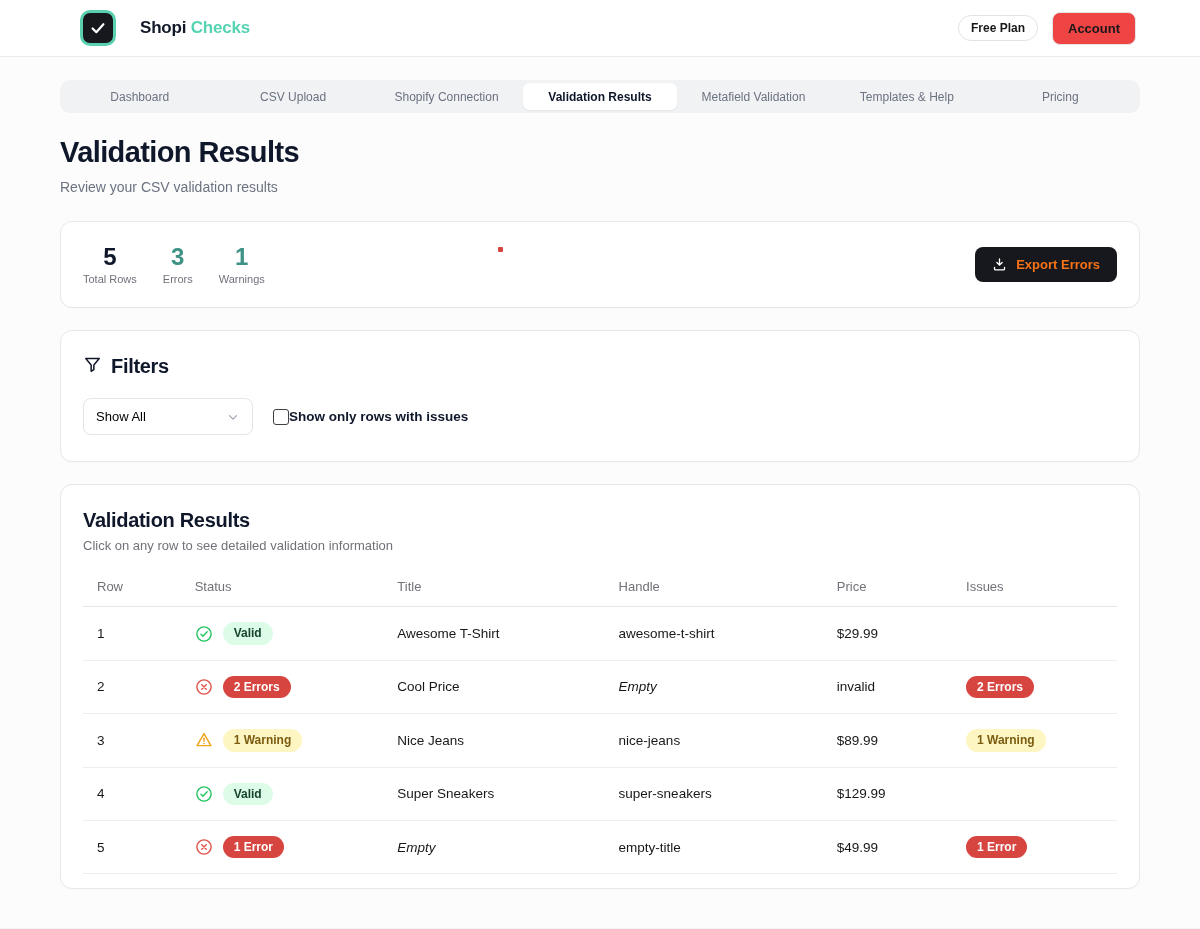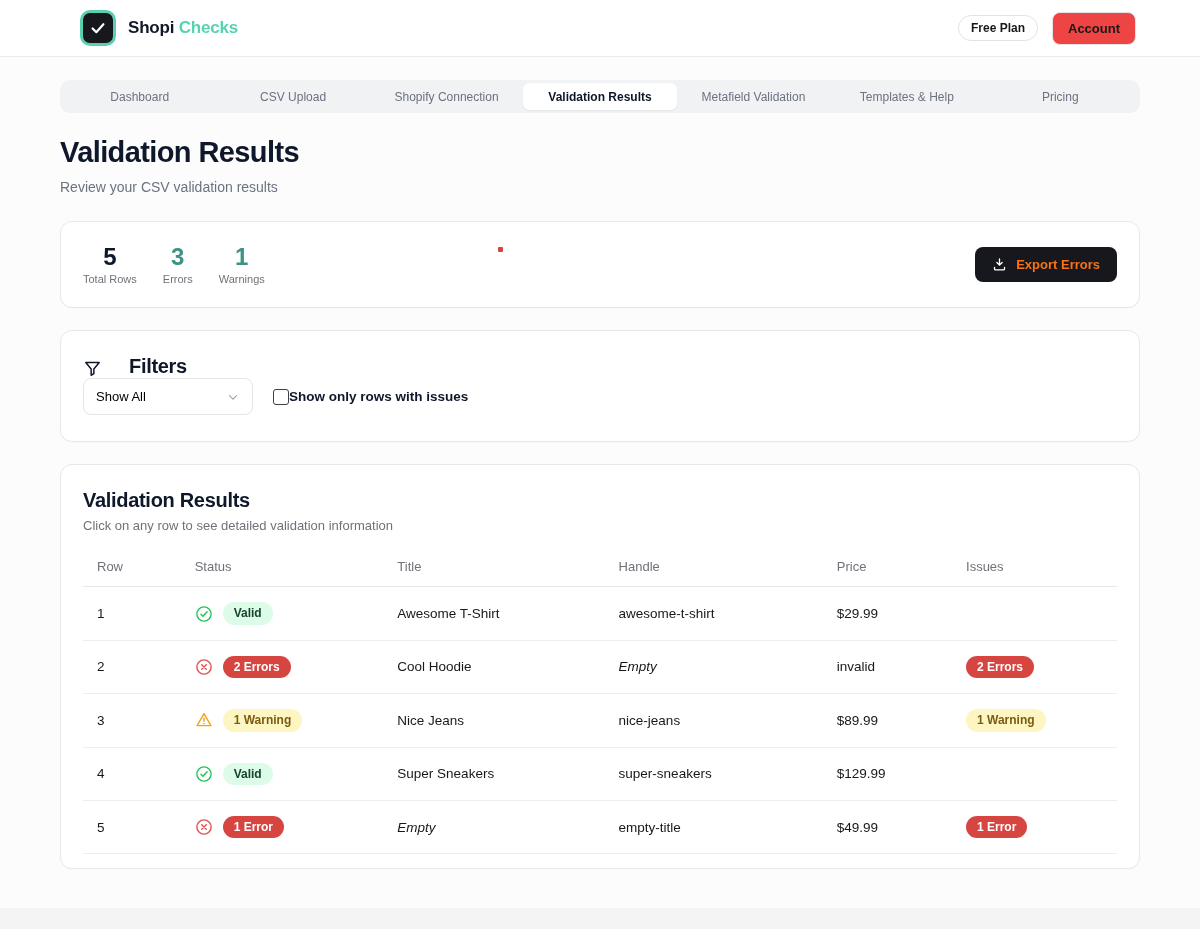--- a/index.html
+++ b/index.html
@@ -9,21 +9,21 @@
     background: #f4f4f5;
     color: #111827;
   }
 
   
   .app-header {
     height: 57px; background: #ffffff; border-bottom: 1px solid #ebebed;
     display: flex; align-items: center; justify-content: space-between;
     padding: 0 64px 0 80px;
   }
-  .brand { display: flex; align-items: center; gap: 12px; cursor: pointer; }
+  .brand { display: flex; align-items: center; gap: 24px; cursor: pointer; }
   .logo-box {
     width: 36px; height: 36px; background: #16181d; border: 3px solid #5ad0b0;
     border-radius: 10px; display: flex; align-items: center; justify-content: center;
   }
   .brand-text { font-size: 17px; font-weight: 700; letter-spacing: -0.2px; }
   .brand-text .suffix { color: #56d3b2; }
   .header-right { display: flex; align-items: center; gap: 14px; }
   .plan-pill {
     border: 1px solid #e4e4e7; border-radius: 999px; padding: 5px 12px;
     font-size: 12px; font-weight: 700; color: #18181b; background: #fff;
@@ -72,21 +72,21 @@
   .red-dot { position: absolute; left: 437px; top: 25px; width: 5px; height: 5px; background: #d6453f; border-radius: 1px; }
   .export-btn {
     background: #16181d; color: #f97316; border: none; border-radius: 8px;
     font-size: 13px; font-weight: 700; padding: 10px 17px;
     display: flex; align-items: center; gap: 9px; cursor: pointer;
     font-family: inherit;
   }
 
   
   .filters-card { padding: 24px 22px 26px 22px; }
-  .filters-title-row { display: flex; align-items: flex-end; gap: 27px; }
+  .filters-title-row { display: flex; align-items: flex-start; gap: 9px; margin-bottom: 20px; }
   .filters-title { font-size: 20px; font-weight: 700; color: #0f172a; letter-spacing: -0.3px; }
   .filters-controls { display: flex; align-items: center; gap: 20px; }
   .select-box {
     width: 170px; height: 37px; border: 1px solid #e4e4e7; border-radius: 8px;
     display: flex; align-items: center; justify-content: space-between;
     padding: 0 12px; font-size: 13px; color: #000000; cursor: pointer; background: #fff;
   }
   .checkbox-row { display: flex; align-items: center; cursor: pointer; }
   .checkbox {
     width: 16px; height: 16px; border: 1.5px solid #3f3f46; border-radius: 3px; background: #fff;
@@ -247,21 +247,21 @@
           <td class="col-row-pad">2</td>
           <td>
             <div class="status-wrap">
               <svg class="ic" width="18" height="18" viewBox="0 0 24 24">
                 <circle cx="12" cy="12" r="9.5" fill="none" stroke="#e3524c" stroke-width="1.9"></circle>
                 <path d="M9 9l6 6M15 9l-6 6" fill="none" stroke="#e3524c" stroke-width="1.9" stroke-linecap="round"></path>
               </svg>
               <span class="badge badge-error">2 Errors</span>
             </div>
           </td>
-          <td>Cool Hoodie</td>
+          <td>Cool Price</td>
           <td class="empty-val">Empty</td>
           <td>invalid</td>
           <td>
             <span class="badge badge-error">2 Errors</span>
           </td>
         </tr>
 
         <tr class="data-row">
           <td class="col-row-pad">3</td>
           <td>

